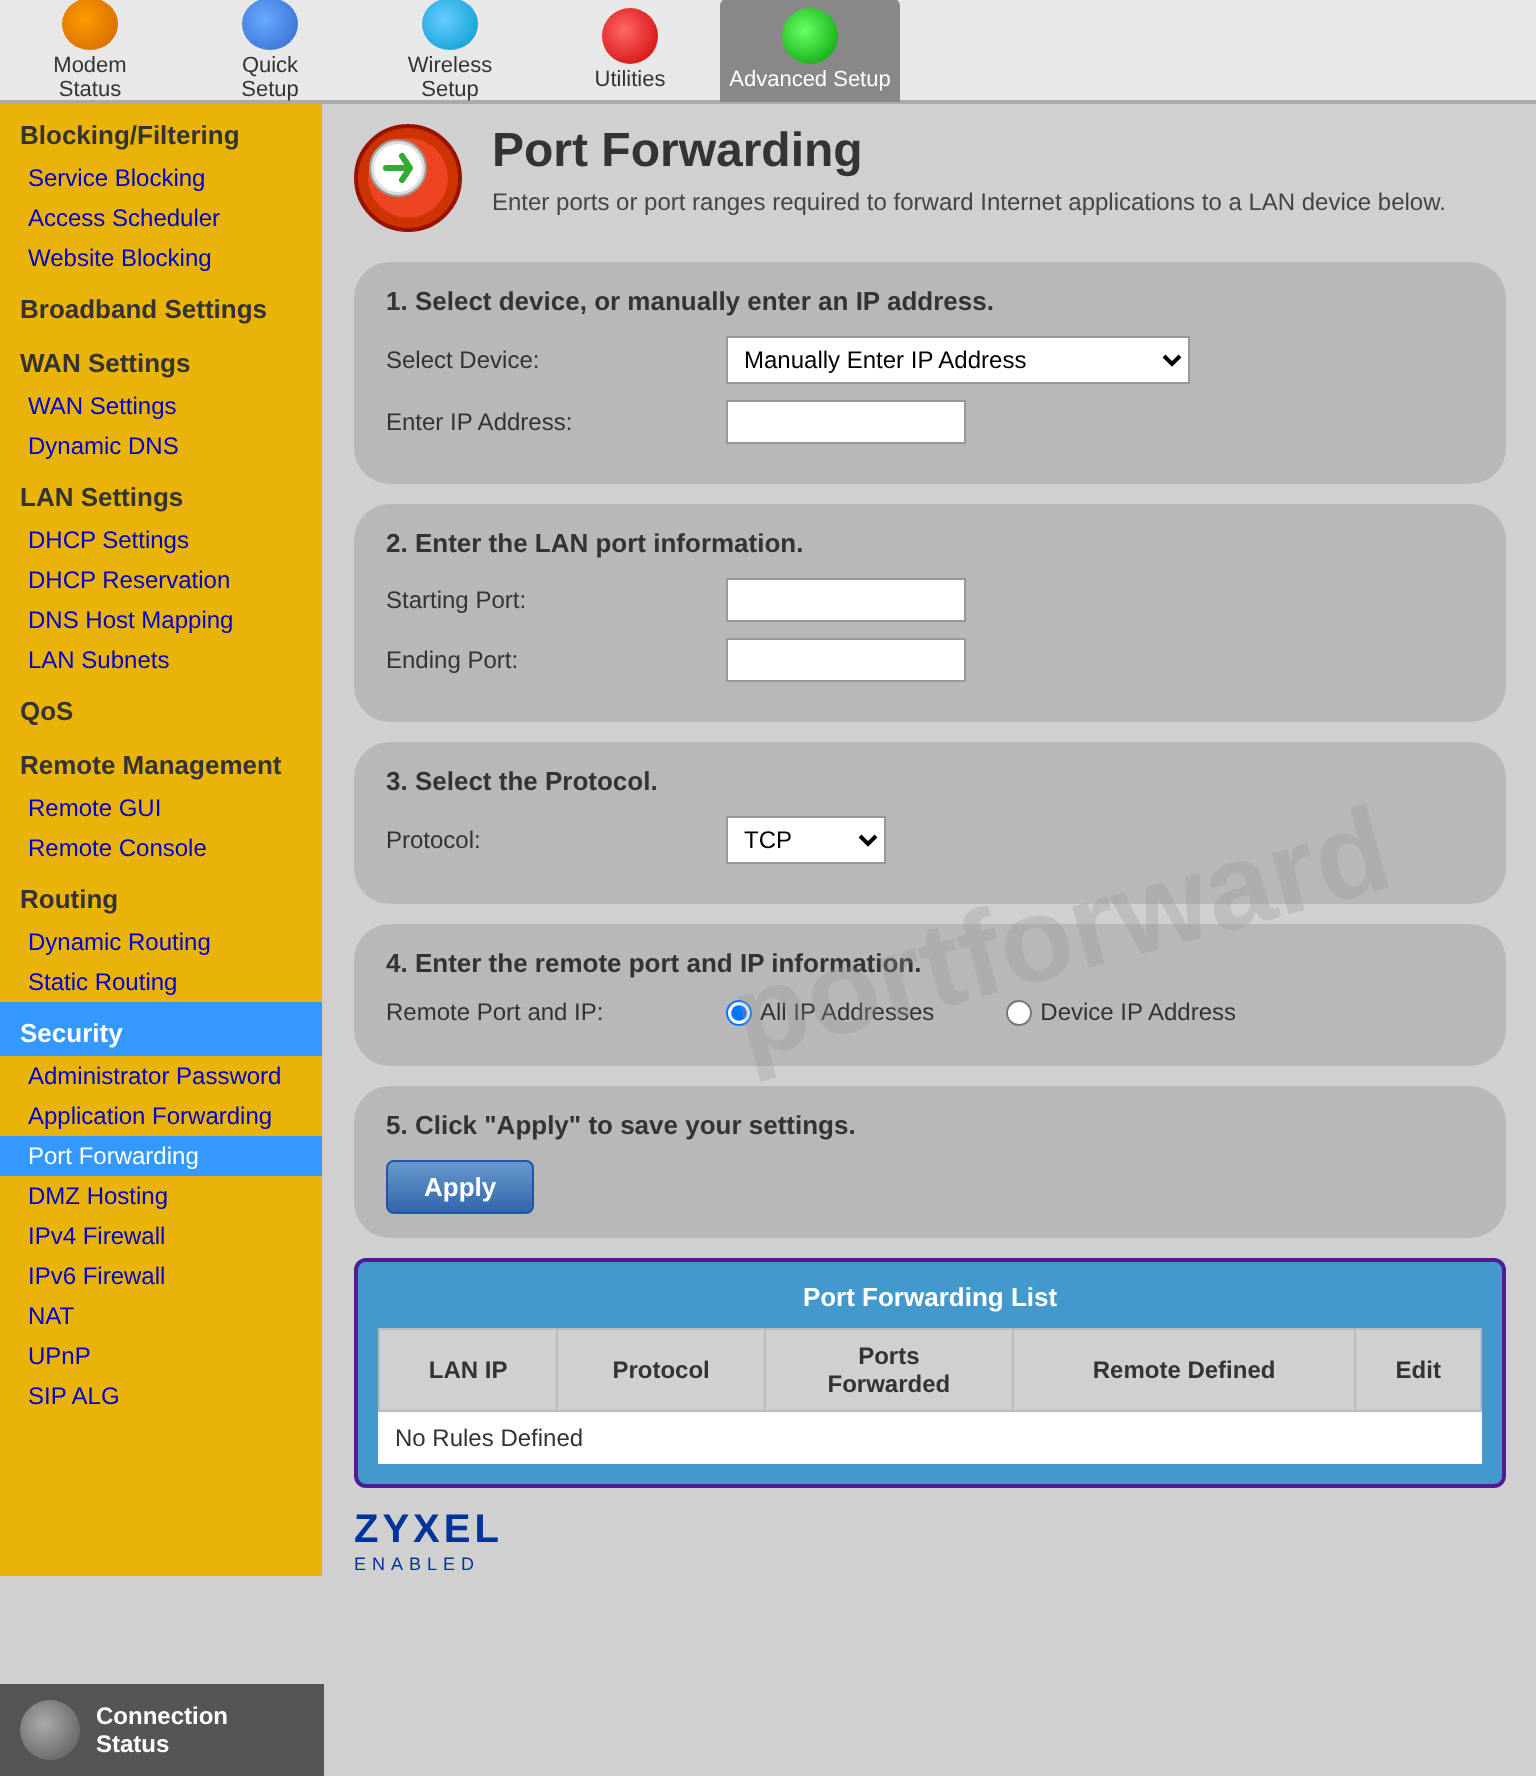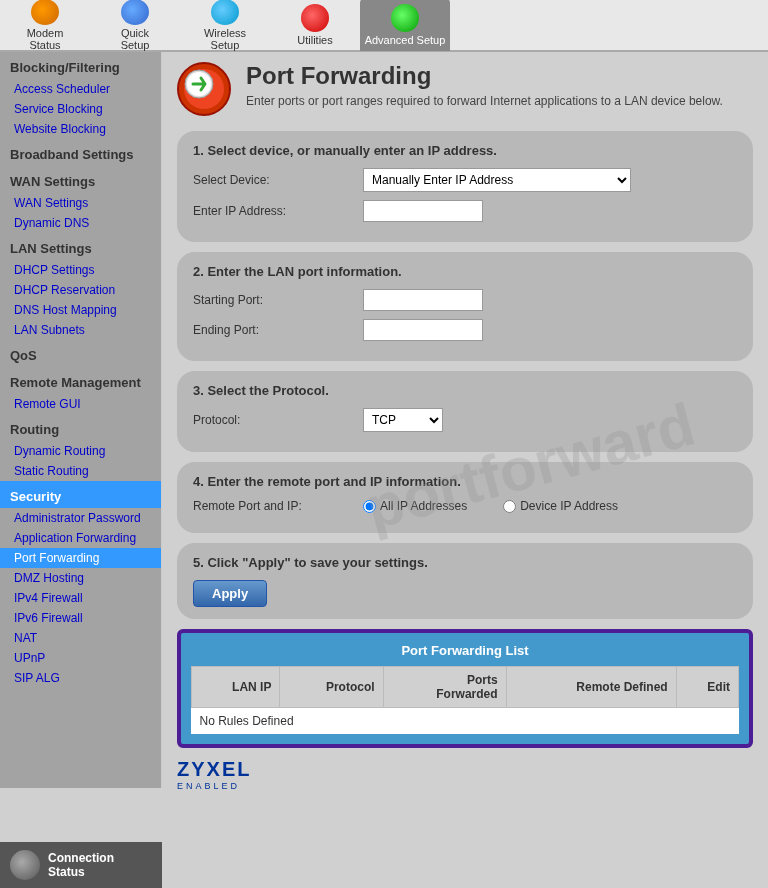--- a/index.html
+++ b/index.html
@@ -44,23 +44,22 @@
 
     
     .main-layout {
       display: flex;
       min-height: 836px;
     }
 
     
     .sidebar {
       width: 162px;
-      background: #a3a3a3;
+      background: #eab308;
       border-right: 1px solid #ccc;
-      padding-bottom: 20px;
     }
     .sidebar-section {
       padding: 8px 10px 4px 10px;
       font-weight: bold;
       font-size: 13px;
       color: #333;
     }
     .sidebar-link {
       display: block;
       padding: 3px 10px 3px 14px;
@@ -166,21 +165,21 @@
       padding: 2px 4px;
       font-size: 12px;
       width: 120px;
     }
     .form-select {
       height: 24px;
       border: 1px solid #999;
       background: white;
       padding: 2px 4px;
       font-size: 12px;
-      width: 268px;
+      width: 232px;
     }
     .protocol-select {
       width: 80px;
     }
 
     
     .radio-group {
       display: flex;
       align-items: center;
       gap: 36px;
@@ -202,21 +201,21 @@
       padding: 5px 18px;
       border-radius: 4px;
       font-size: 13px;
       font-weight: bold;
       cursor: pointer;
     }
 
     
     .pf-list {
       background: #4499cc;
-      border: 4px solid #4c1d95;
+      border: 2px solid #4c1d95;
       border-radius: 6px;
       padding: 10px;
     }
     .pf-list-title {
       text-align: center;
       color: white;
       font-weight: bold;
       font-size: 13px;
       margin-bottom: 8px;
     }
@@ -224,21 +223,21 @@
       background: white;
       width: 100%;
       border-collapse: collapse;
     }
     .pf-table th {
       background: #d0d0d0;
       padding: 6px 8px;
       font-size: 12px;
       font-weight: bold;
       color: #333;
-      text-align: right;
+      text-align: center;
       border: 1px solid #bbb;
     }
     .pf-table td {
       padding: 6px 8px;
       font-size: 12px;
       color: #333;
       background: white;
     }
 
     
@@ -301,40 +300,41 @@
     <span>Advanced
 Setup</span>
   </div>
 </div>
 
 <div class="main-layout">
 
   <div class="sidebar-wrapper">
     <div class="sidebar">
       <div class="sidebar-section">Blocking/Filtering</div>
+      <a class="sidebar-link">Service Blocking</a>
       <a class="sidebar-link">Access Scheduler</a>
-      <a class="sidebar-link">Service Blocking</a>
       <a class="sidebar-link">Website Blocking</a>
 
       <div class="sidebar-section">Broadband Settings</div>
 
       <div class="sidebar-section">WAN Settings</div>
       <a class="sidebar-link">WAN Settings</a>
       <a class="sidebar-link">Dynamic DNS</a>
 
       <div class="sidebar-section">LAN Settings</div>
       <a class="sidebar-link">DHCP Settings</a>
       <a class="sidebar-link">DHCP Reservation</a>
       <a class="sidebar-link">DNS Host Mapping</a>
       <a class="sidebar-link">LAN Subnets</a>
 
       <div class="sidebar-section">QoS</div>
 
       <div class="sidebar-section">Remote Management</div>
       <a class="sidebar-link">Remote GUI</a>
+      <a class="sidebar-link">Remote Console</a>
 
       <div class="sidebar-section">Routing</div>
       <a class="sidebar-link">Dynamic Routing</a>
       <a class="sidebar-link">Static Routing</a>
 
       <div class="sidebar-active-section">Security</div>
       <a class="sidebar-link">Administrator Password</a>
       <a class="sidebar-link">Application Forwarding</a>
       <a class="sidebar-link active-item">Port Forwarding</a>
       <a class="sidebar-link">DMZ Hosting</a>

